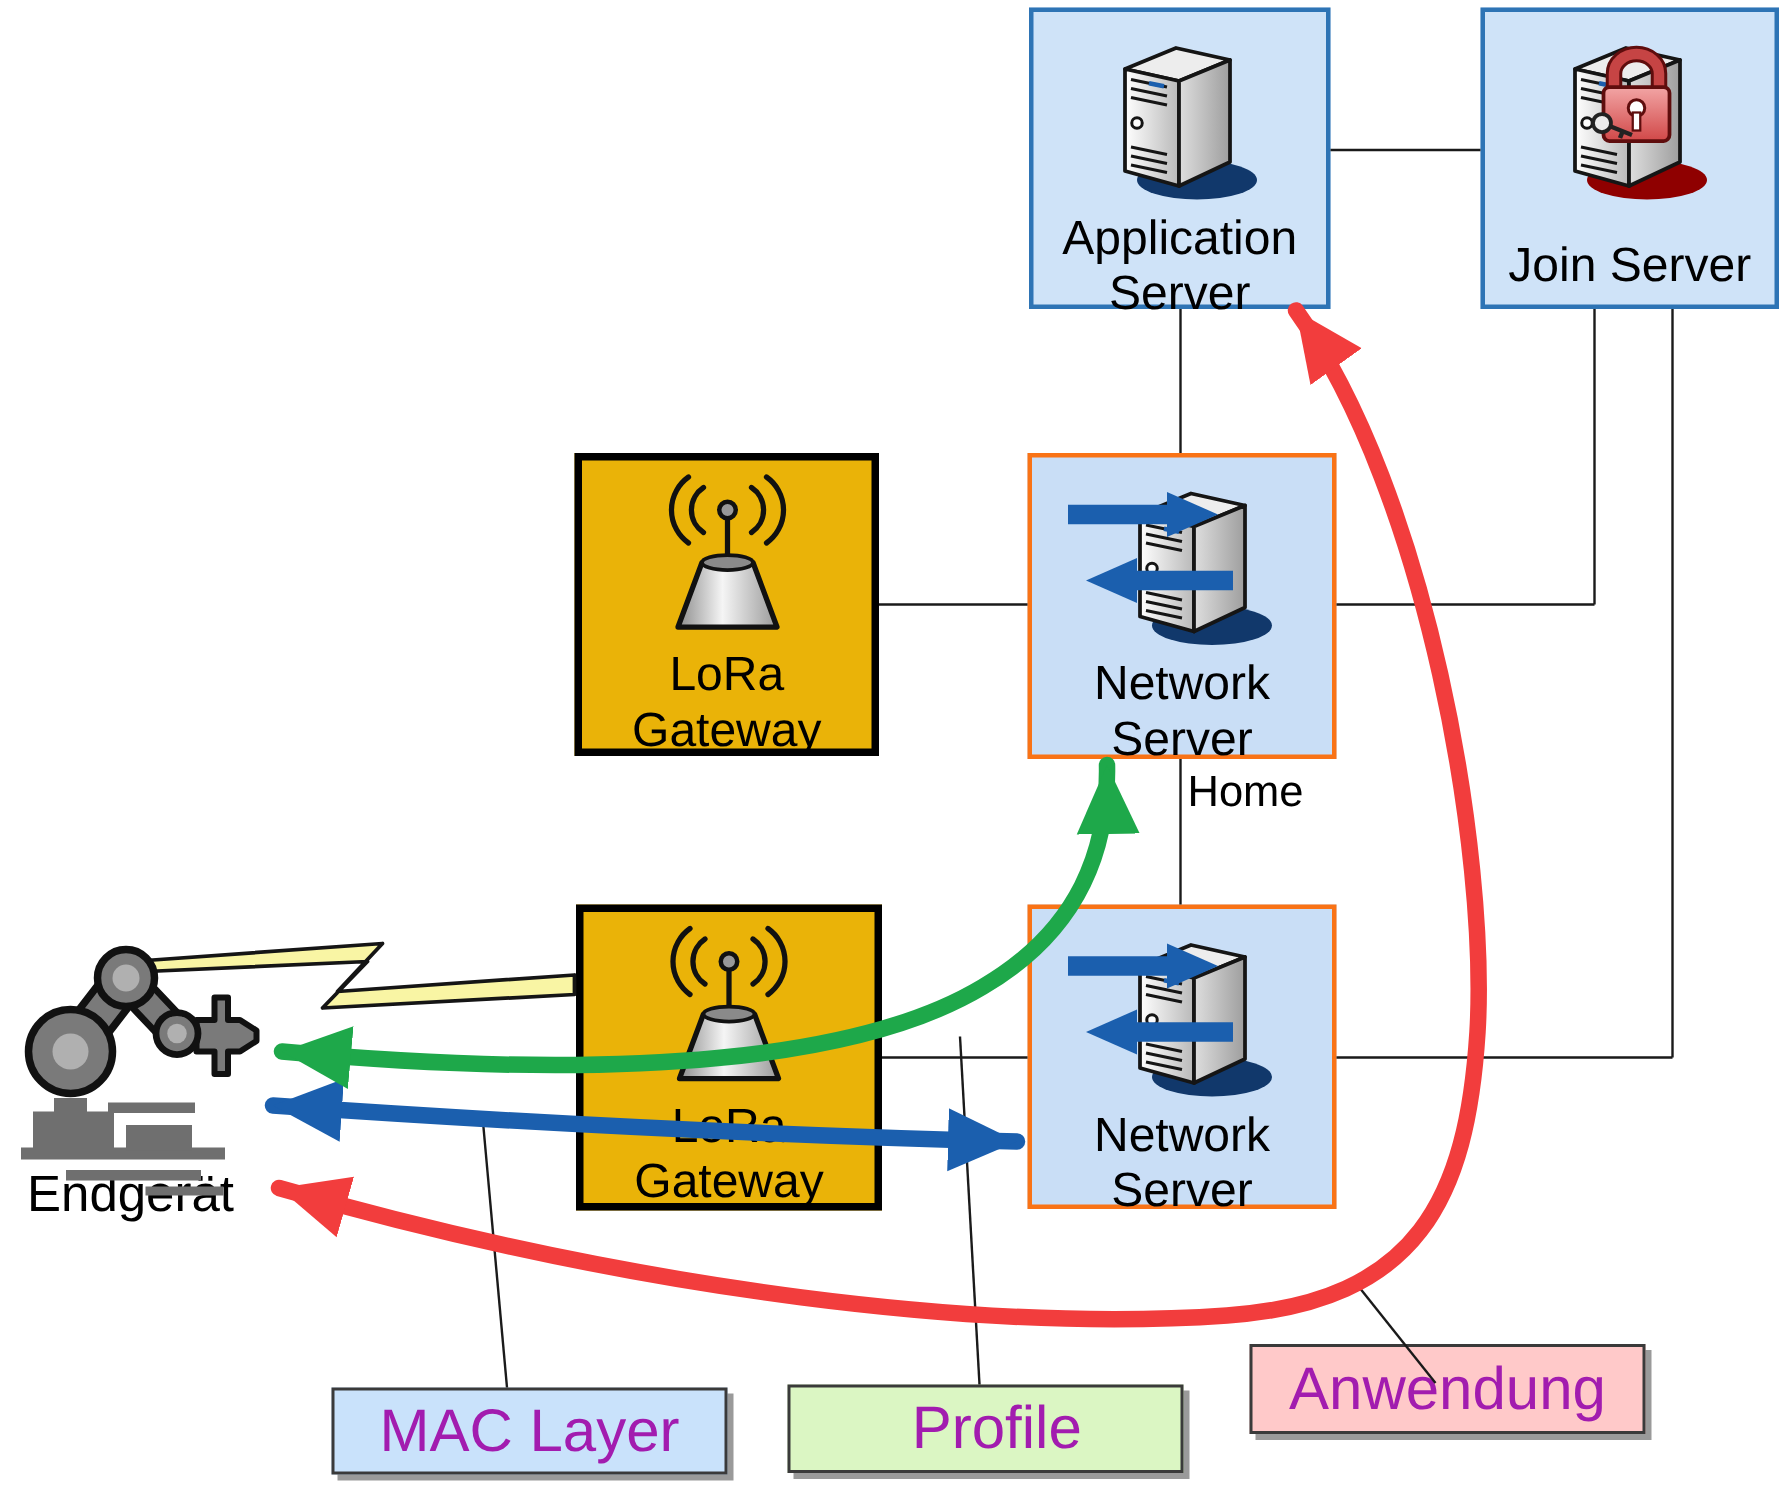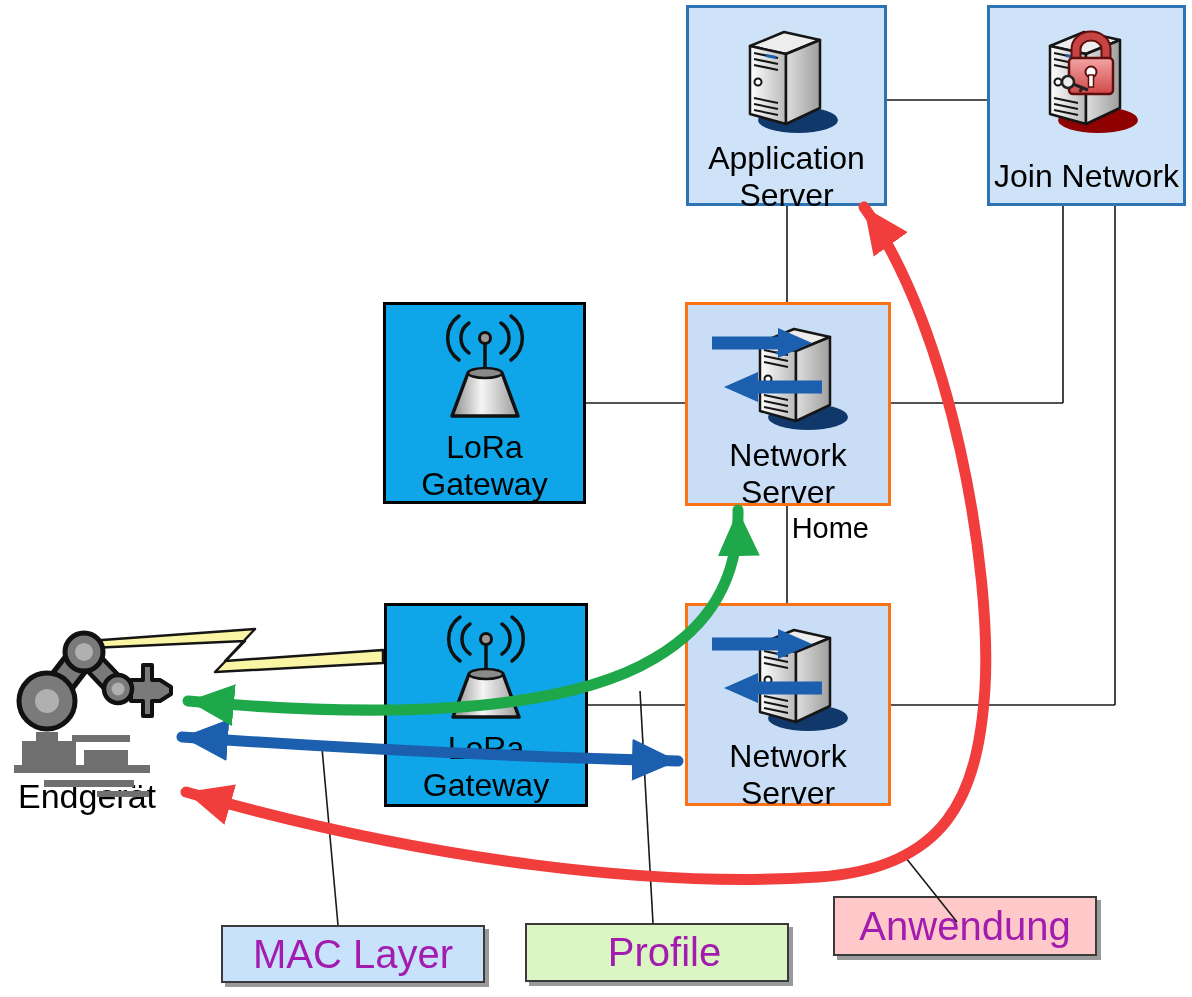--- a/index.html
+++ b/index.html
@@ -2,21 +2,21 @@
 <html><head>
 <meta charset="utf-8">
 <style>
   html,body{margin:0;padding:0;background:#fff;}
   .canvas{position:relative;width:1192px;height:997px;background:#fff;
           font-family:"Liberation Sans",sans-serif;overflow:hidden;}
   .node{position:absolute;box-sizing:border-box;display:flex;flex-direction:column;
         align-items:center;justify-content:space-between;text-align:center;z-index:1;}
   .blue-node{background:#cfe3f8;border:3px solid #2e74b5;}
   .red-node{background:#c9def6;border:3px solid #f97316;}
-  .gw-node{background:#0ea5e9;border:3px solid #000000;}
+  .gw-node{background:#eab308;border:5px solid #000000;}
   .nicon{display:block;margin-top:8px;flex:0 0 auto;}
   .nlabel{font-size:32px;line-height:1.15;color:#000;padding-bottom:8px;}
   .sublabel{position:absolute;font-size:29px;color:#000;text-align:right;z-index:1;}
   .endlabel{position:absolute;left:2px;top:777px;width:170px;text-align:center;
             font-size:34px;color:#000;z-index:1;}
   .legend-box{position:absolute;box-sizing:border-box;border:2px solid #3a3a3a;
               box-shadow:4px 4px 0 #9a9a9a;display:flex;align-items:center;justify-content:center;
               font-size:40px;color:#a21caf;z-index:1;}
   .overlay{position:absolute;left:0;top:0;z-index:5;pointer-events:none;}
   .defs-holder{position:absolute;width:0;height:0;overflow:hidden;}
@@ -72,21 +72,21 @@
       <g transform="translate(46,18)">
         <path d="M8 24 V15 A15 13 0 0 1 38 15 V24" fill="none" stroke="#5f0d0d" stroke-width="11" stroke-linecap="round"></path>
         <path d="M8 24 V15 A15 13 0 0 1 38 15 V24" fill="none" stroke="#c64444" stroke-width="7" stroke-linecap="round"></path>
         <rect x="1" y="24" width="44" height="36" rx="4" fill="url(#glock)" stroke="#5f0d0d" stroke-width="2.5"></rect>
         <circle cx="23" cy="38" r="5.5" fill="#ffffff" stroke="#5f0d0d" stroke-width="2"></circle>
         <rect x="20.5" y="41" width="5" height="12" fill="#ffffff" stroke="#5f0d0d" stroke-width="1.5"></rect>
         <circle cx="0" cy="48" r="6" fill="#ececec" stroke="#222" stroke-width="2.5"></circle>
         <path d="M5 50 L20 56 M14 53 L12 58" stroke="#222" stroke-width="3" fill="none"></path>
       </g>
     </svg>
-    <div class="nlabel">Join Network</div>
+    <div class="nlabel">Join Server</div>
   </div>
 
   <div class="node red-node" style="left:685px;top:302px;width:206px;height:204px">
     <svg class="nicon" width="165" height="124" viewBox="0 0 165 124">
       <ellipse cx="102" cy="104" rx="40" ry="13" fill="#11386b"></ellipse>
       <use href="#sym-server" x="44" y="4" width="100" height="110"></use>
       <g>
         <path d="M6 30 H76" stroke="#1b5fae" stroke-width="13" fill="none"></path>
         <path d="M72 15 L106 30 L72 45 Z" fill="#1b5fae"></path>
         <path d="M116 74 H48" stroke="#1b5fae" stroke-width="13" fill="none"></path>

